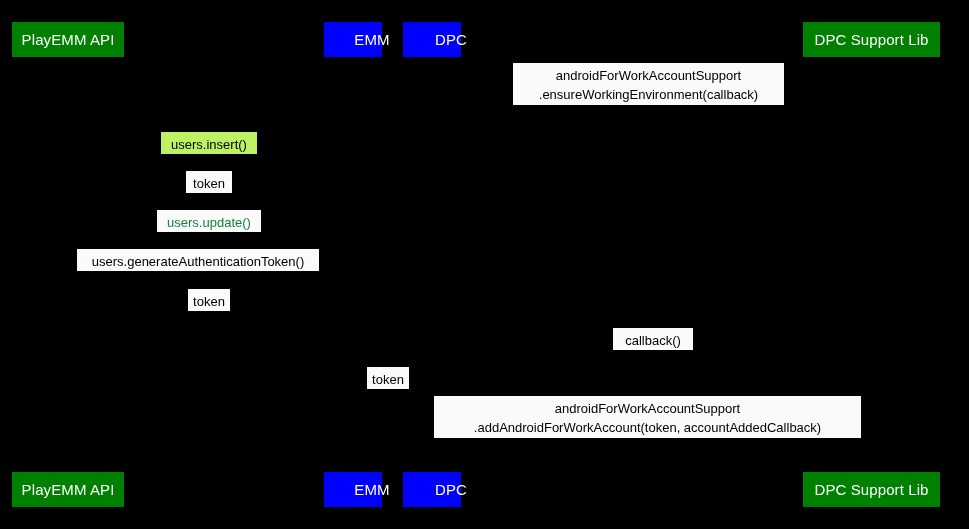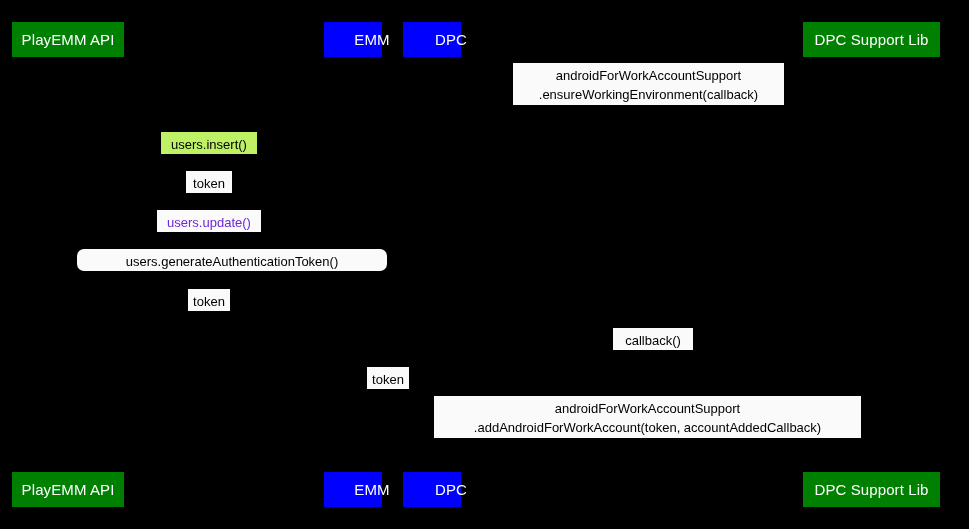--- a/index.html
+++ b/index.html
@@ -75,20 +75,20 @@
     <div class="participant green" style="left: 803px; top: 22px; width: 137px; height: 35px; background: rgb(0, 128, 0); color: rgb(255, 255, 255);">
       <span>DPC Support Lib</span>
     </div>
     <div class="participant green" style="left: 803px; top: 472px; width: 137px; height: 35px; background: rgb(0, 128, 0); color: rgb(255, 255, 255);">
       <span>DPC Support Lib</span>
     </div>
     <div class="msg-label multiline" style="left: 513px; top: 63px; width: 271px; height: 42px; background: rgb(250, 250, 250); color: rgb(0, 0, 0);">androidForWorkAccountSupport
 .ensureWorkingEnvironment(callback)</div>
     <div class="msg-label" style="left: 161px; top: 132px; width: 96px; height: 22px; background: #bef264; color: rgb(0, 0, 0); text-align: center;">users.insert()</div>
     <div class="msg-label" style="left: 186px; top: 171px; width: 46px; height: 22px; background: rgb(250, 250, 250); color: rgb(0, 0, 0);">token</div>
-    <div class="msg-label" style="left: 157px; top: 210px; width: 104px; height: 22px; background: rgb(250, 250, 250); color: #6d28d9;">users.update()</div>
-    <div class="msg-label" style="left: 77px; top: 249px; width: 310px; height: 22px; background: rgb(250, 250, 250); color: rgb(0, 0, 0); border-radius: 7px;">users.generateAuthenticationToken()</div>
+    <div class="msg-label" style="left: 157px; top: 210px; width: 104px; height: 22px; background: rgb(250, 250, 250); color: #15803d;">users.update()</div>
+    <div class="msg-label" style="left: 77px; top: 249px; width: 242px; height: 22px; background: rgb(250, 250, 250); color: rgb(0, 0, 0);">users.generateAuthenticationToken()</div>
     <div class="msg-label" style="left: 188px; top: 289px; width: 42px; height: 22px; background: rgb(250, 250, 250); color: rgb(0, 0, 0);">token</div>
     <div class="msg-label" style="left: 613px; top: 328px; width: 80px; height: 22px; background: rgb(250, 250, 250); color: rgb(0, 0, 0);">callback()</div>
     <div class="msg-label" style="left: 367px; top: 367px; width: 42px; height: 22px; background: rgb(250, 250, 250); color: rgb(0, 0, 0);">token</div>
     <div class="msg-label multiline" style="left: 434px; top: 396px; width: 427px; height: 42px; background: rgb(250, 250, 250); color: rgb(0, 0, 0);">androidForWorkAccountSupport
 .addAndroidForWorkAccount(token, accountAddedCallback)</div>
   </div>
 
 </body></html>

